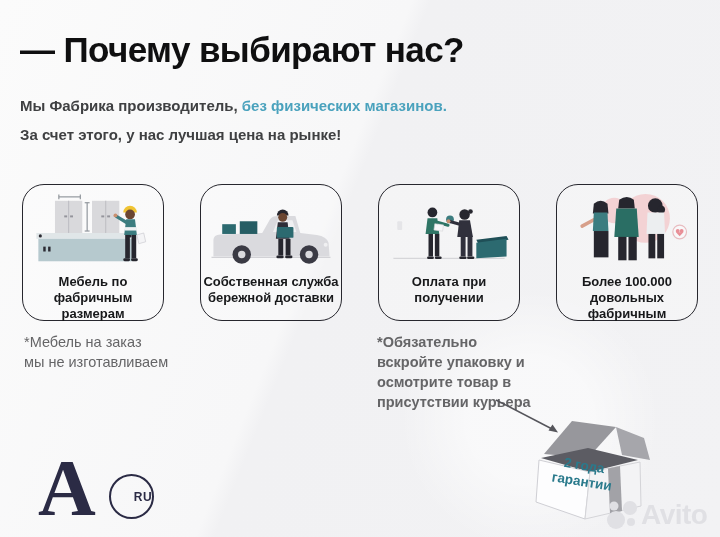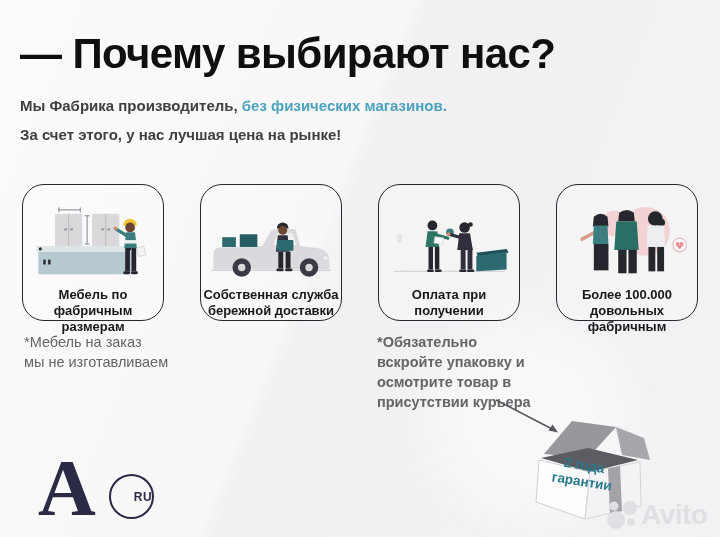--- a/index.html
+++ b/index.html
@@ -13,42 +13,42 @@
     width: 720px; height: 537px;
     background:
       radial-gradient(circle at 530px 420px, rgba(255,255,255,0.55) 0 60px, rgba(255,255,255,0) 130px),
       linear-gradient(112deg, #fbfbfb 0%, #f7f7f8 44%, #f1f1f3 46%, #f2f2f4 100%);
     overflow: hidden;
   }
 
   
   .title {
     position: absolute; left: 20px; top: 30px;
-    font-size: 42px; font-weight: 800; letter-spacing: -0.6px;
+    font-size: 35px; font-weight: 800; letter-spacing: -0.6px;
     color: #0f0f10;
   }
   .intro {
     position: absolute; left: 20px; top: 91px;
     font-size: 15px; font-weight: 700; line-height: 29px;
     color: #3f4042;
   }
   .intro .hl { color: #4aa2bd; }
 
   
   .cards {
     position: absolute; left: 22px; top: 184px;
     display: flex; gap: 36px;
   }
   .card {
     width: 142px; height: 137px;
     border: 1.6px solid #27272e;
     border-radius: 22px;
     background: rgba(255,255,255,0.22);
     display: flex; flex-direction: column; align-items: center;
-    padding-top: 20px;
+    padding-top: 7px;
   }
   .card .illo { width: 128px; height: 80px; flex: 0 0 auto; }
   .card .label {
     margin-top: 2px;
     font-size: 13px; font-weight: 700; line-height: 16px;
     color: #17181a; text-align: center;
   }
 
   
   .footnote {

